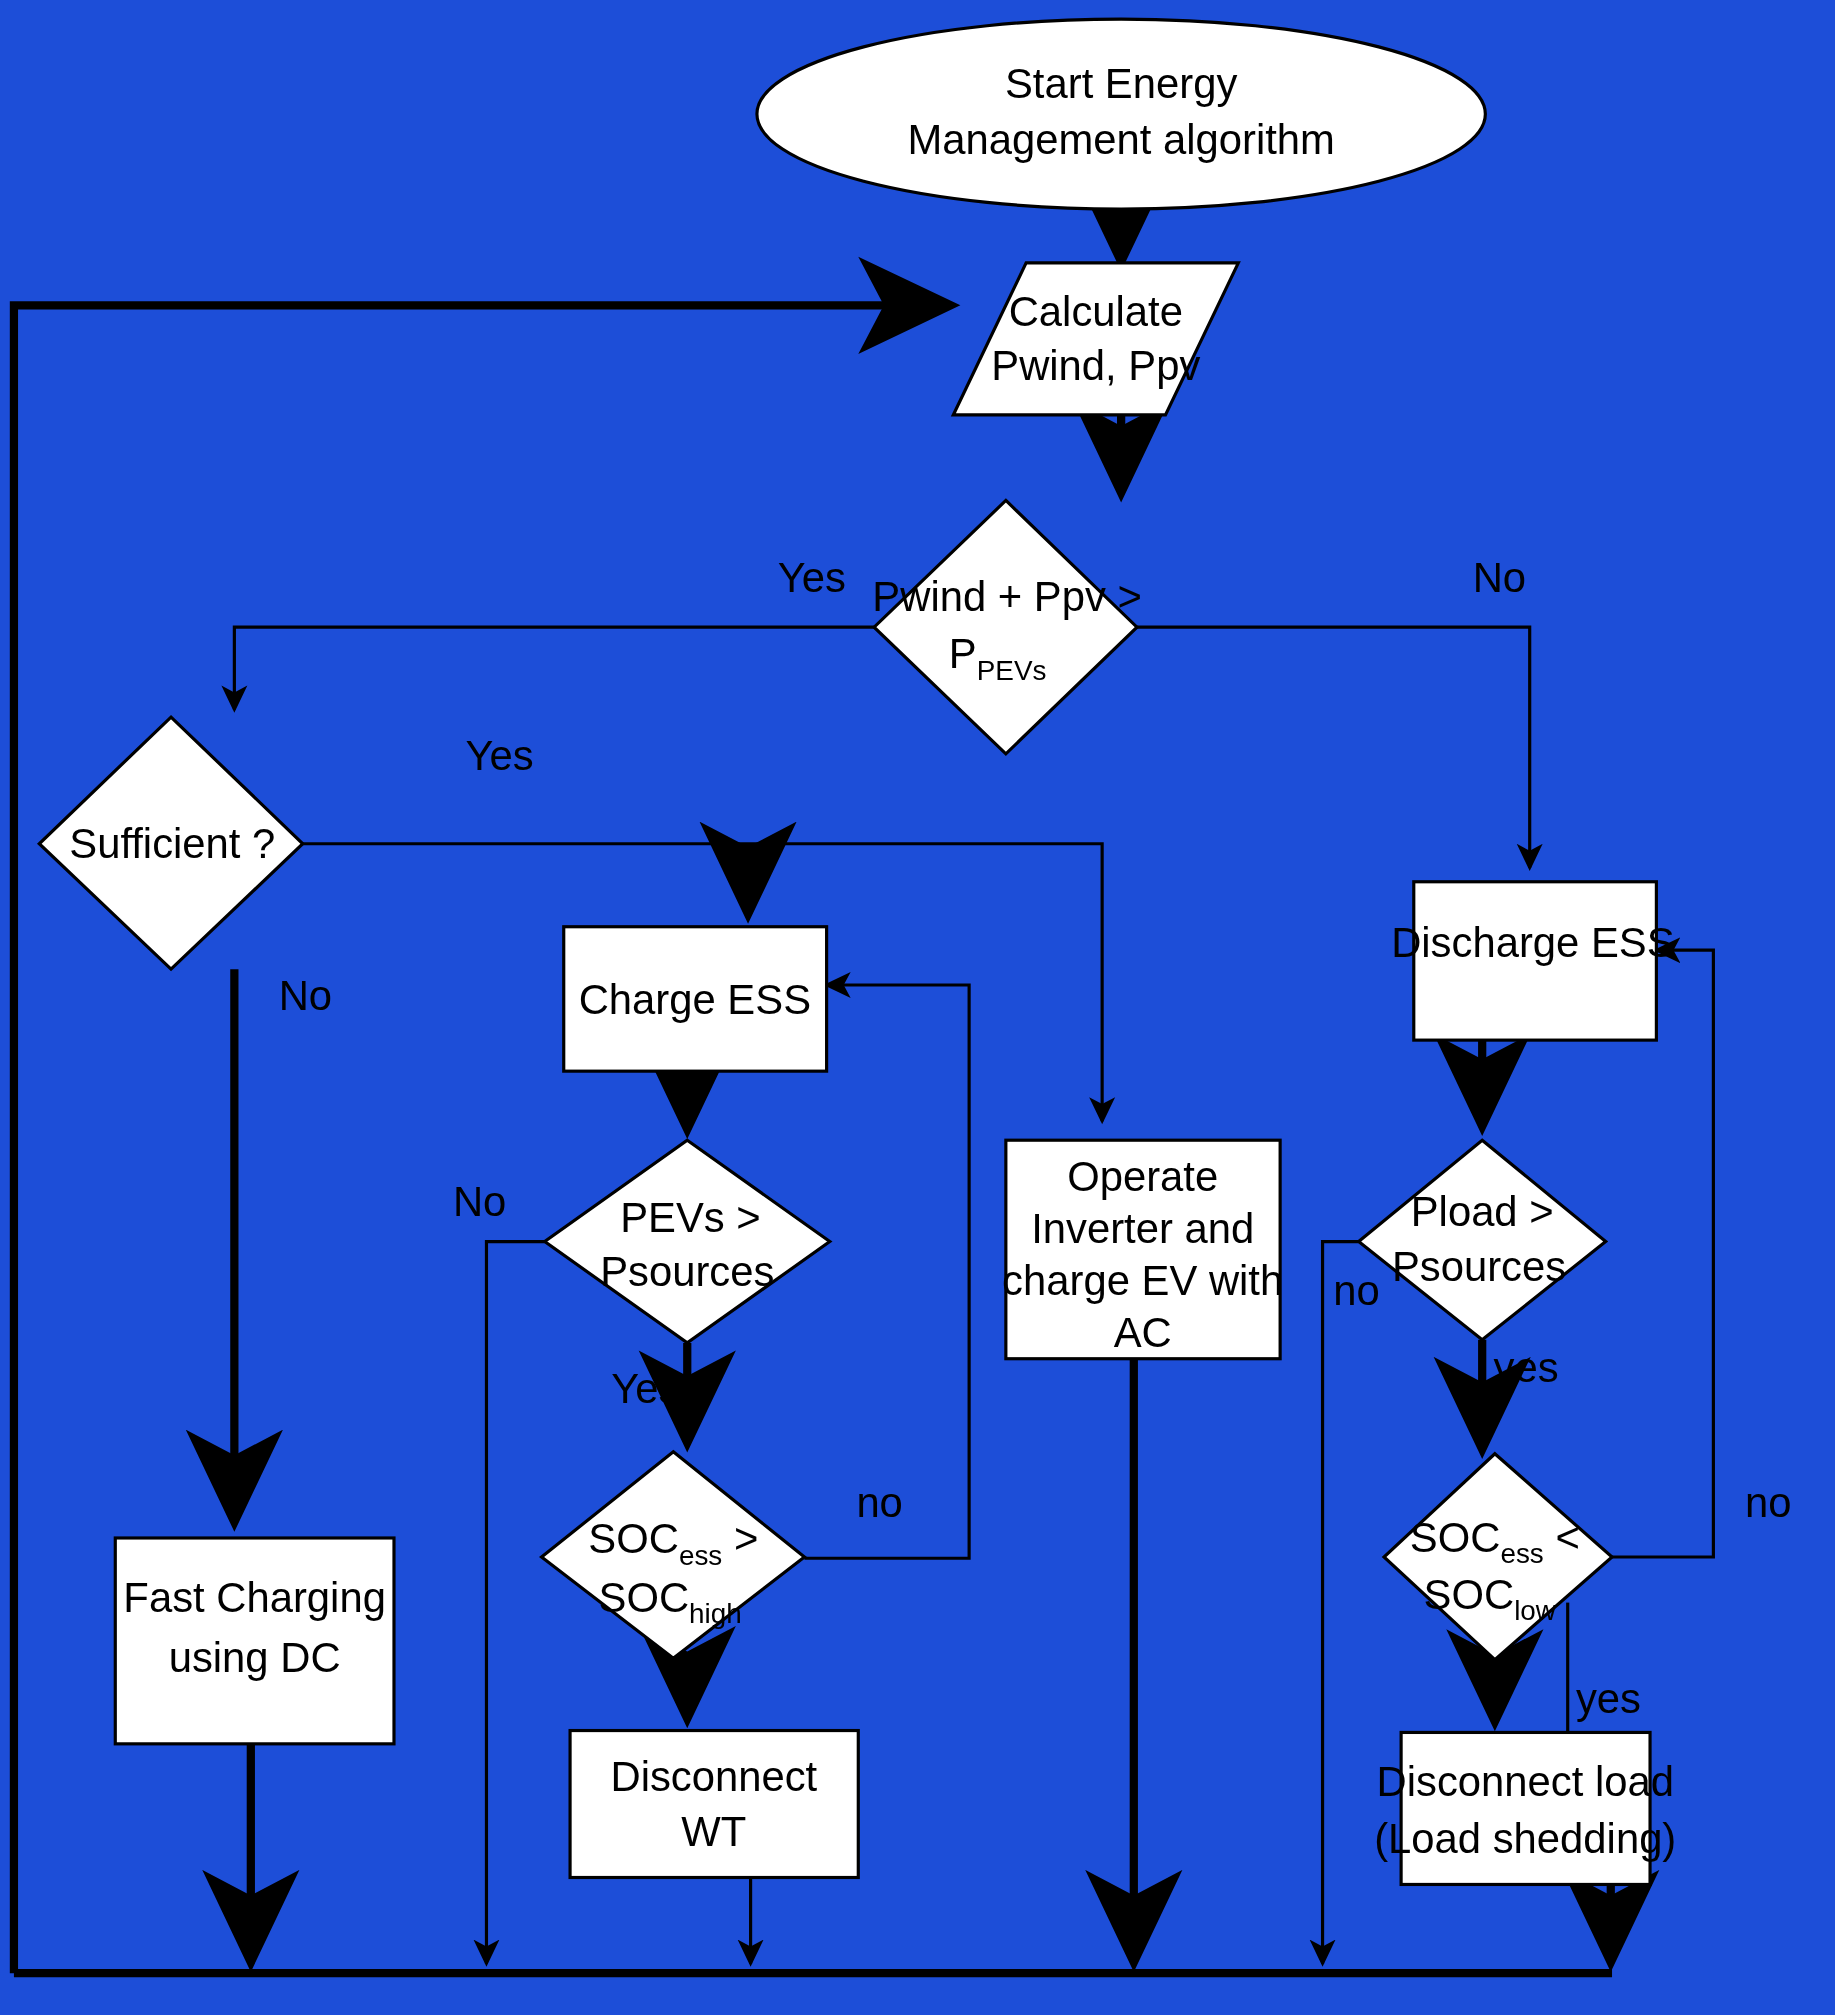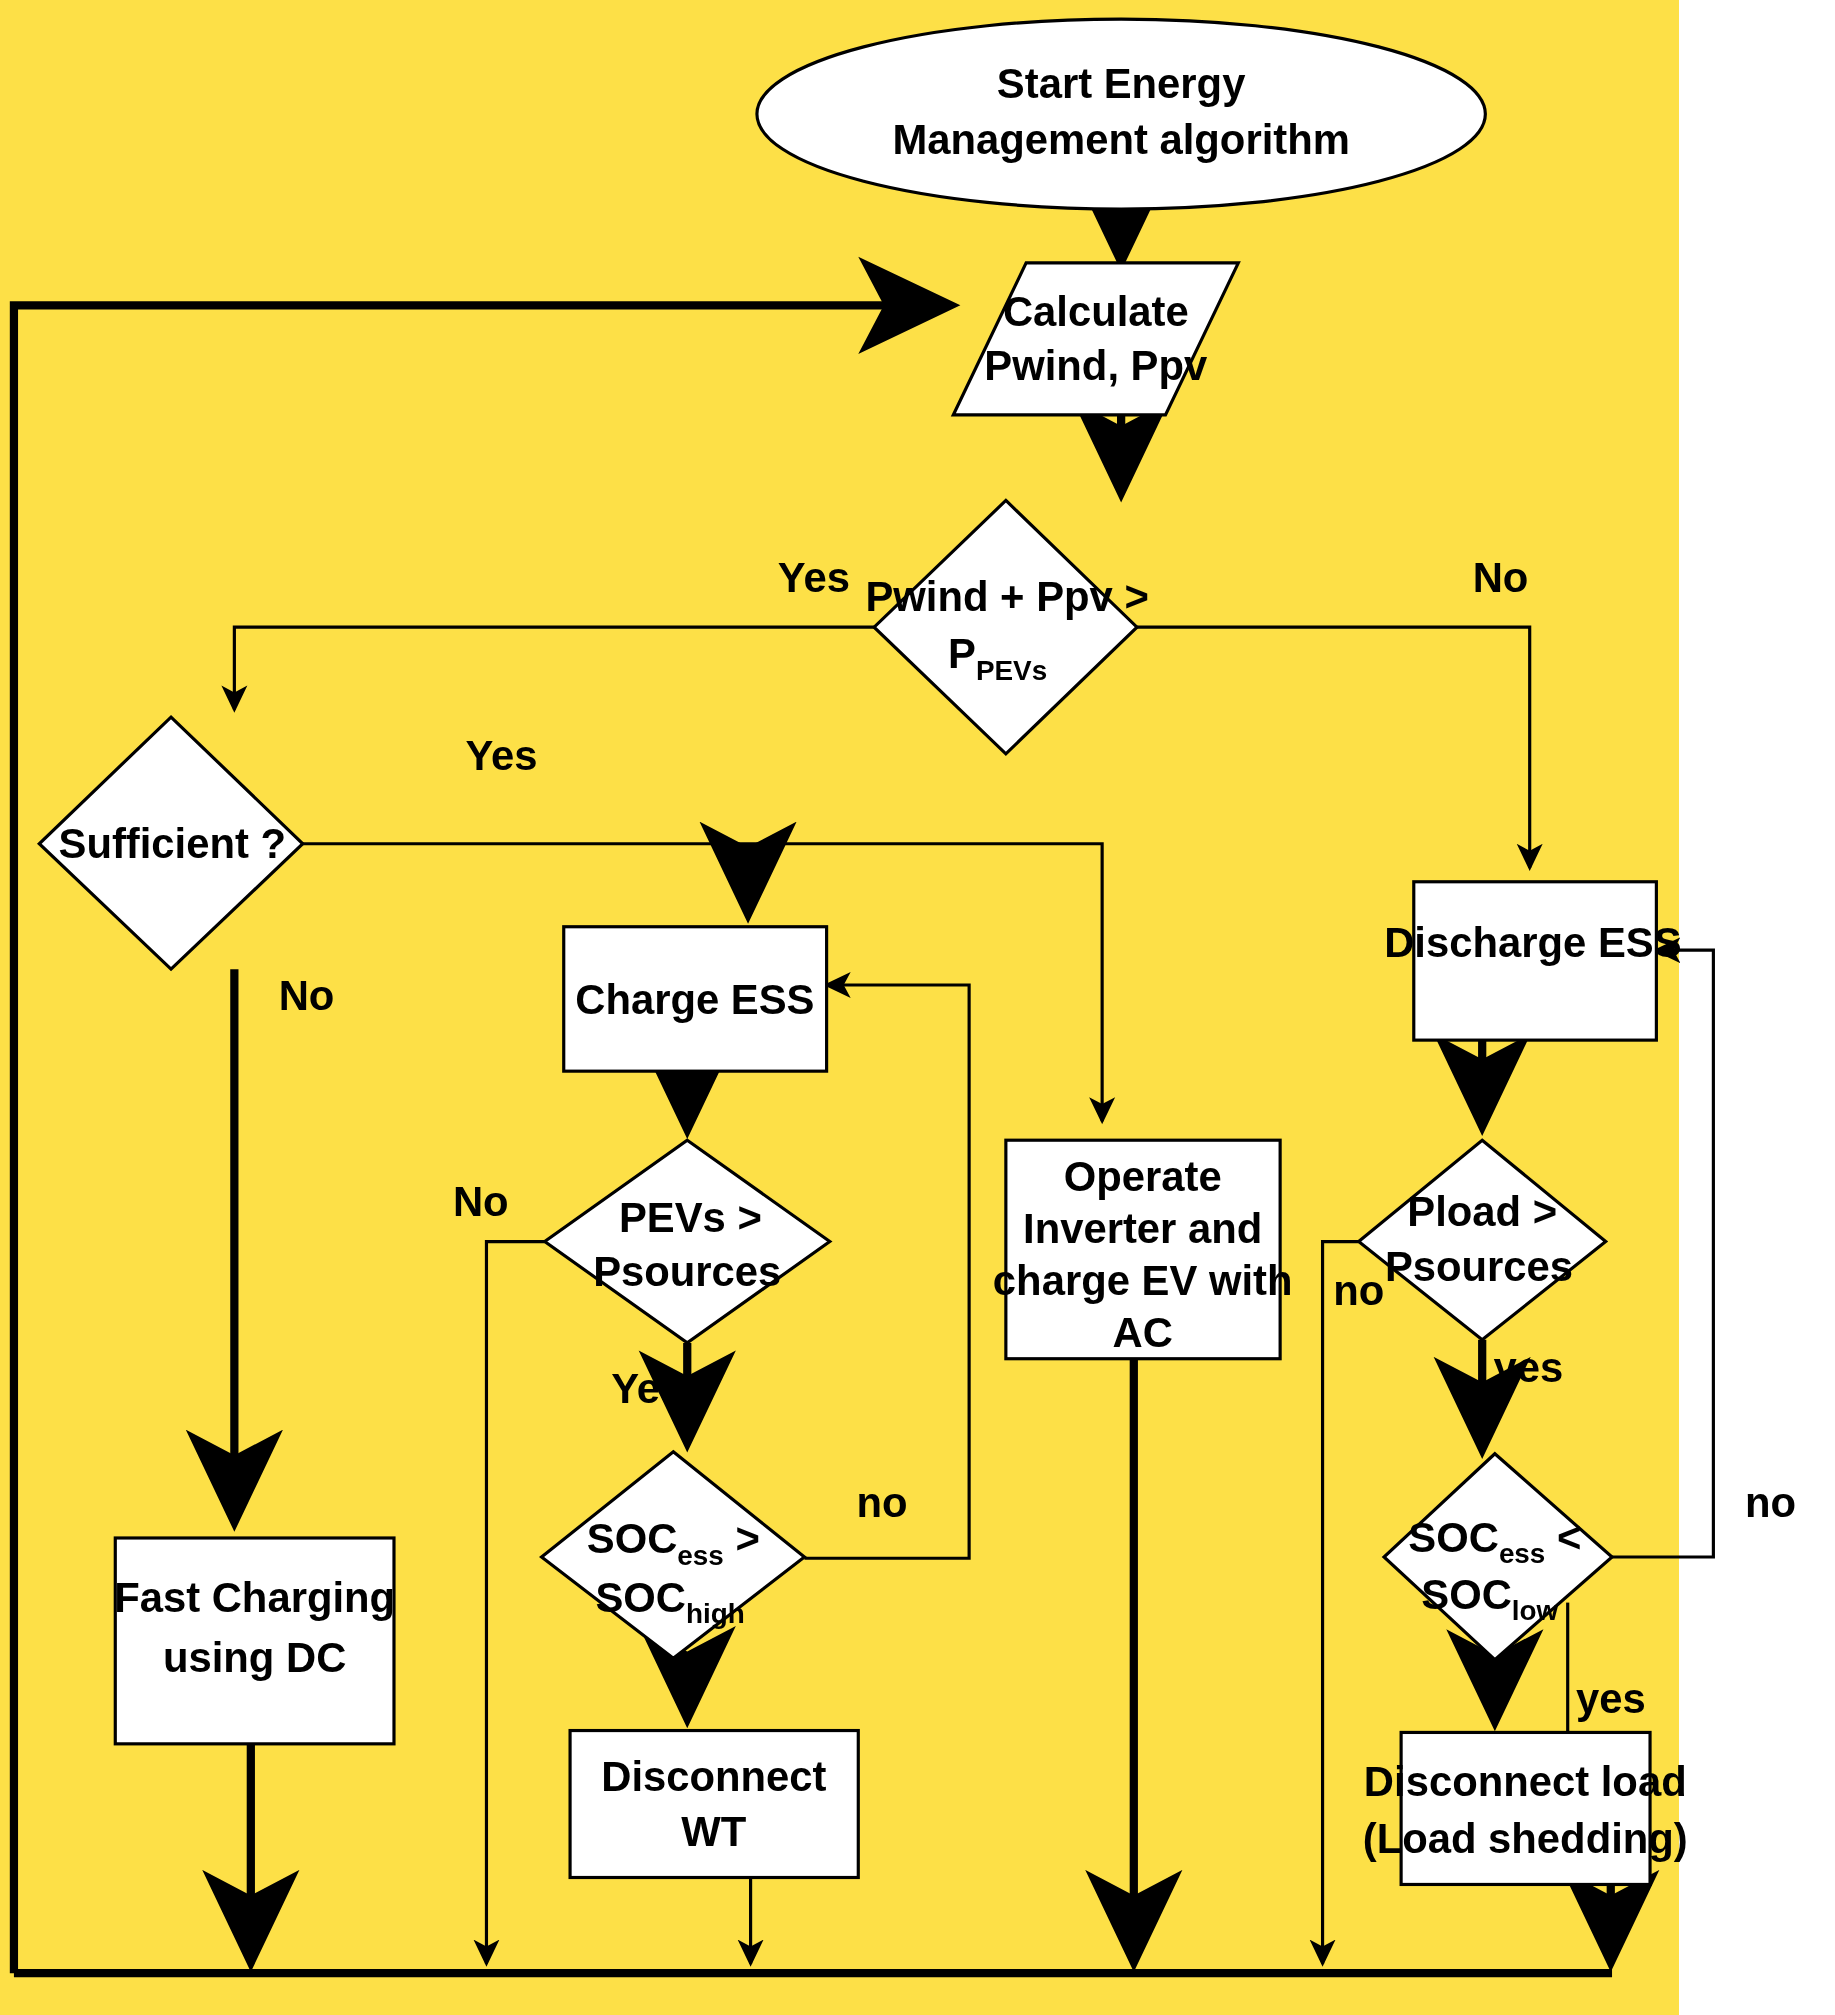--- a/index.html
+++ b/index.html
@@ -1,17 +1,17 @@
 <!DOCTYPE html>
 <html style="font-size:10px"><head>
 <meta charset="utf-8">
 <style>
   html,body{margin:0;padding:0;background:#ffffff;}
-  #page{position:relative;width:1679px;height:2015px;background:#fde047;
-        font-family:"Liberation Sans", sans-serif;font-weight:bold;}
+  #page{position:relative;width:1835px;height:2015px;background:#1d4ed8;
+        font-family:"Liberation Sans", sans-serif;}
   svg{display:block;width:1835px;height:2015px;}
   .shape{fill:#ffffff;stroke:#000000;}
   .thin{stroke-width:5;}
   .edge{stroke:#000000;fill:none;}
   .e-thin{stroke-width:5;}
   .e-thick{stroke-width:13;}
   text{font-family:"Liberation Sans", sans-serif;fill:#000000;}
   .lbl{font-size:66px;}
   .node-t{font-size:66px;text-anchor:middle;}
   .sub{font-size:44px;}

